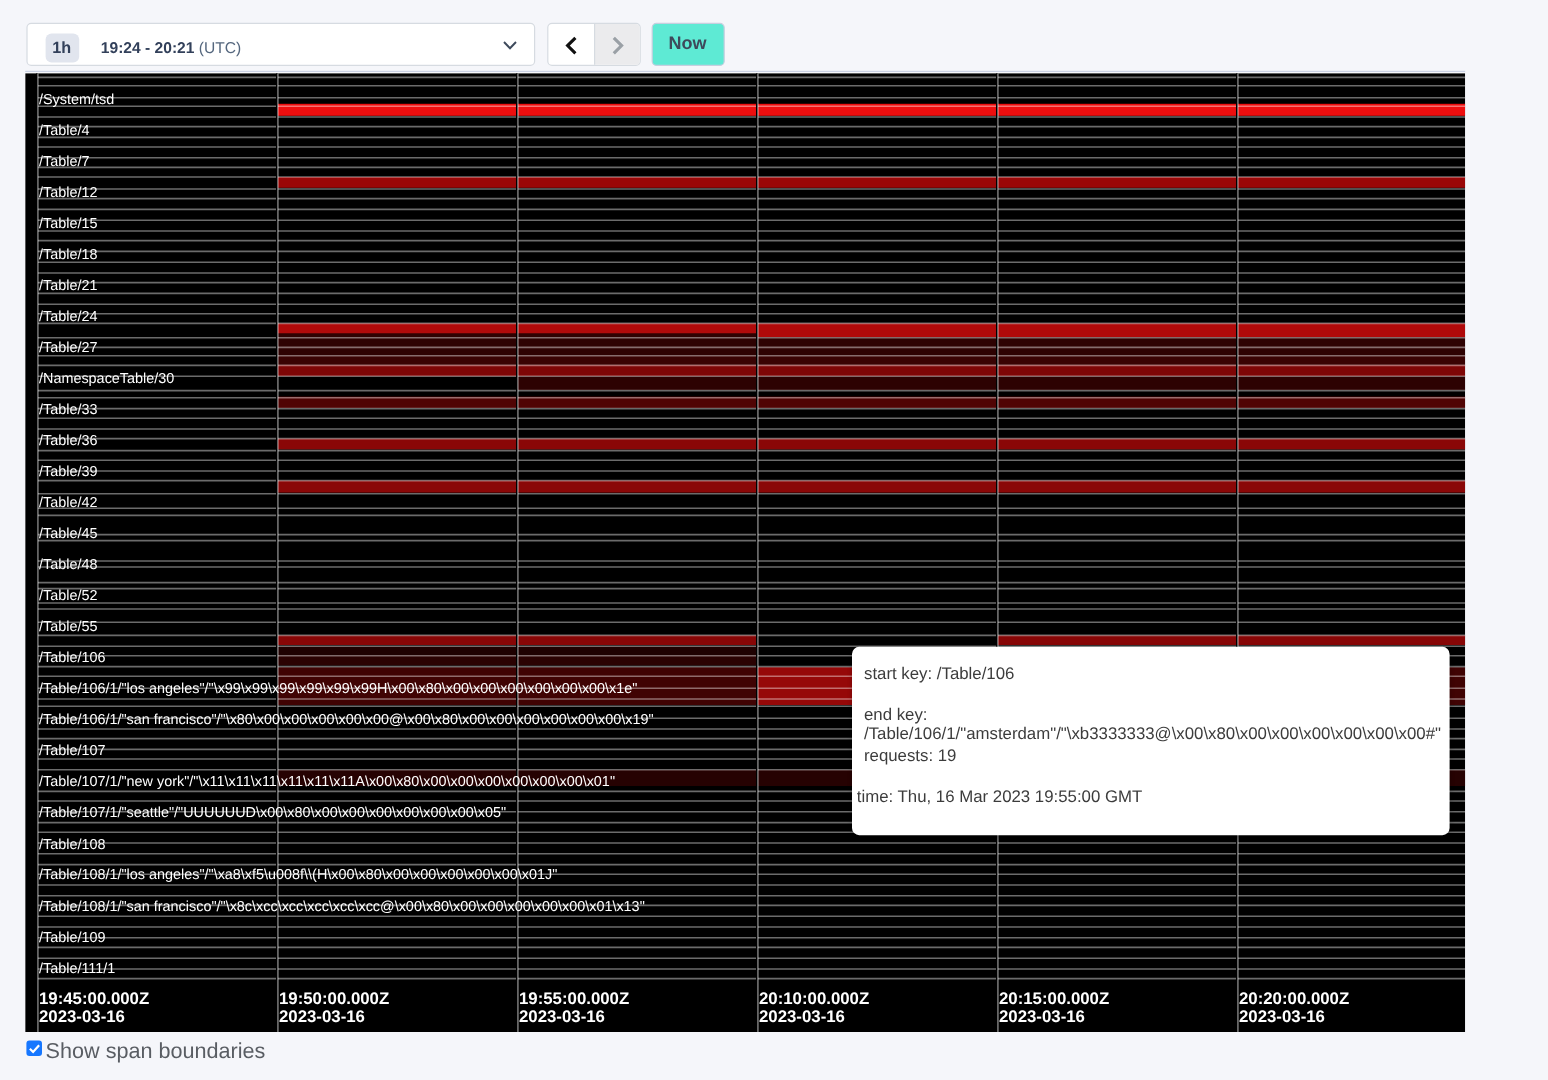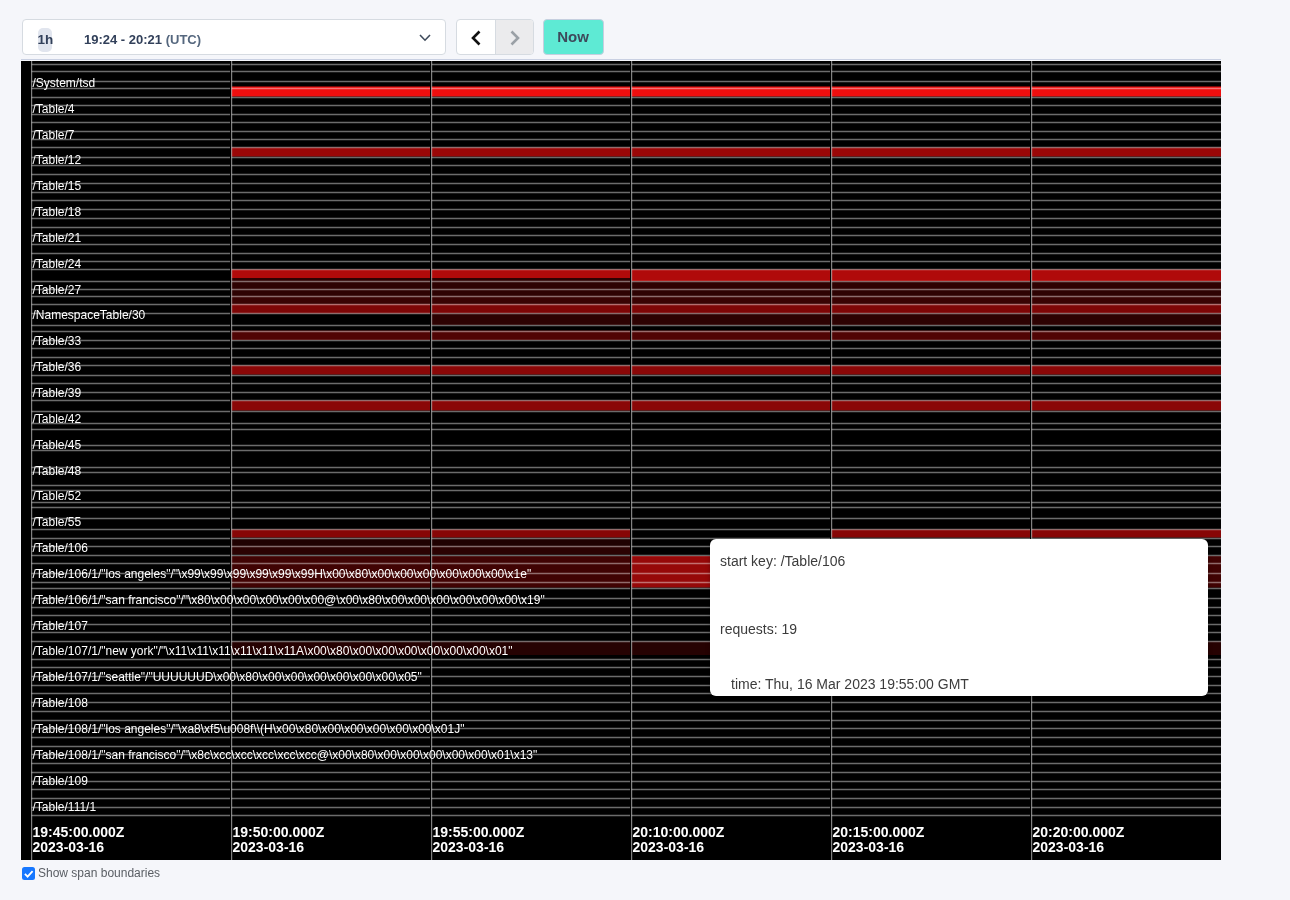--- a/index.html
+++ b/index.html
@@ -3,22 +3,22 @@
 <meta charset="utf-8">
 <style>
   * { margin:0; padding:0; box-sizing:border-box; }
   html,body { width:1290px; height:900px; background:#f5f6fa; font-family:"Liberation Sans",sans-serif; overflow:hidden; }
   .abs { position:absolute; }
 </style>
 </head>
 <body>
 
 <div class="abs" style="left:22px;top:19px;width:424px;height:36px;background:#fff;border:1px solid #d6dbe1;border-radius:4px;"></div>
-<div class="abs" style="left:37.5px;top:27.5px;width:14px;height:24px;background:#e1e5ee;border-radius:5px;text-align:center;line-height:24px;font-size:13.5px;font-weight:bold;color:#32405a;">1h</div>
-<div class="abs" style="left:84px;top:27.5px;height:24px;line-height:24px;font-size:13px;color:#32405a;"><b>19:24 - 20:21</b> <span style="color:#55677e;font-weight:bold;">(UTC)</span></div>
+<div class="abs" style="left:37.5px;top:27.5px;width:28px;height:24px;background:#e1e5ee;border-radius:5px;text-align:center;line-height:24px;font-size:13.5px;font-weight:bold;color:#32405a;">1h</div>
+<div class="abs" style="left:84px;top:27.5px;height:24px;line-height:24px;font-size:13px;color:#32405a;"><b>19:24 - 20:21</b> <span style="color:#55677e;font-weight:normal;">(UTC)</span></div>
 <svg class="abs" style="left:419px;top:34px;" width="12" height="8">
     <path d="M1 1 L6 6.2 L11 1" stroke="#3e4a5b" stroke-width="1.6" fill="none"></path>
   </svg>
 
 <div class="abs" style="left:455.5px;top:19px;width:78px;height:36px;background:#fff;border:1px solid #d6dbe1;border-radius:4px;overflow:hidden;">
   <div class="abs" style="left:38.5px;top:0;width:39px;height:36px;background:#ebebed;border-left:1px solid #d6dbe1;"></div>
   <svg class="abs" style="left:13px;top:10px;" width="12" height="16">
       <path d="M9.5 1.5 L3 8 L9.5 14.5" stroke="#111" stroke-width="2.6" fill="none"></path>
     </svg>
   <svg class="abs" style="left:52px;top:10px;" width="12" height="16">
@@ -95,22 +95,23 @@
 <text x="811.5" y="775.5" font-family="Liberation Sans, sans-serif" font-size="14" font-weight="bold" fill="#fff">20:15:00.000Z</text>
 <text x="811.5" y="790.5" font-family="Liberation Sans, sans-serif" font-size="14" font-weight="bold" fill="#fff">2023-03-16</text>
 <text x="1011.5" y="775.5" font-family="Liberation Sans, sans-serif" font-size="14" font-weight="bold" fill="#fff">20:20:00.000Z</text>
 <text x="1011.5" y="790.5" font-family="Liberation Sans, sans-serif" font-size="14" font-weight="bold" fill="#fff">2023-03-16</text>
 </svg>
 </div>
 
 <div class="abs" style="left:710px;top:539px;width:498px;height:157px;background:#fff;border-radius:6px;box-shadow:0 1px 4px rgba(0,0,0,0.25);font-size:14px;color:#3c3c3c;">
   <div class="abs" style="left:10px;top:553px;"></div>
   <div class="abs" style="left:10px;top:14px;">start key: /Table/106</div>
+  <div class="abs" style="left:10px;top:48px;">end key: /Table/106/1/"amsterdam"/"\xb3333333@\x00\x80\x00\x00\x00\x00\x00\x00#"</div>
   <div class="abs" style="left:10px;top:82px;">requests: 19</div>
-  <div class="abs" style="left:21px;top:116px;margin-top:21px;">time: Thu, 16 Mar 2023 19:55:00 GMT</div>
+  <div class="abs" style="left:4px;top:116px;">time: Thu, 16 Mar 2023 19:55:00 GMT</div>
 </div>
 
 <div class="abs" style="left:21.5px;top:866.5px;width:13.5px;height:13.5px;background:#1677ff;border-radius:2.5px;">
   <svg width="13.5" height="13.5" viewBox="0 0 14 14">
       <path d="M3 7.2 L5.8 10 L11 4.2" stroke="#fff" stroke-width="1.9" fill="none"></path>
     </svg>
 </div>
-<div class="abs" style="left:38px;top:866px;font-size:12px;color:#595d63;">Show span boundaries</div>
+<div class="abs" style="left:38px;top:866px;font-size:18px;color:#595d63;">Show span boundaries</div>
 
 </body></html>

